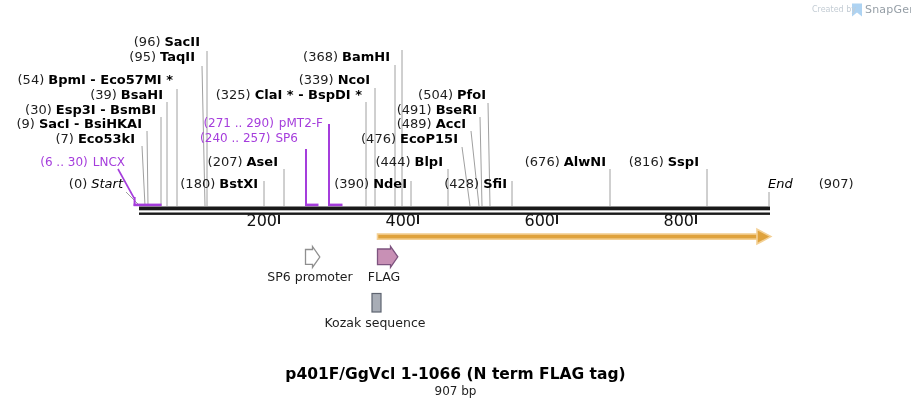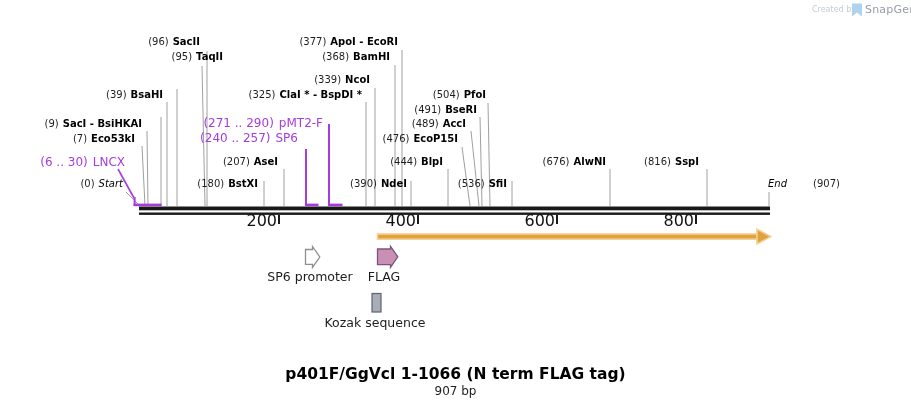--- a/index.html
+++ b/index.html
@@ -1,19 +1,19 @@
 <!DOCTYPE html>
 <html><head>
 <meta charset="utf-8">
 <style>
   html,body{margin:0;padding:0;background:#fff;}
   #canvas{position:relative;width:911px;height:406px;background:#ffffff;overflow:hidden;
           font-family:"DejaVu Sans","Liberation Sans",sans-serif;}
   svg{position:absolute;left:0;top:0;}
-  .elbl{position:absolute;font-size:10px;line-height:14px;white-space:nowrap;color:#1d1d1d;}
+  .elbl{position:absolute;font-size:13px;line-height:14px;white-space:nowrap;color:#1d1d1d;}
   .elbl .p{font-weight:normal;}
   .elbl .n{font-weight:bold;color:#000;margin-left:4px;}
   .plbl{position:absolute;font-size:12px;line-height:14px;white-space:nowrap;color:#a53ddc;}
   .plbl .n{margin-left:5px;}
   .term .n{font-weight:normal;font-style:italic;}
   .term .p2{margin-left:26px;}
   .ruler{position:absolute;font-size:16px;line-height:13px;color:#111;}
   .flbl{position:absolute;font-size:12.5px;line-height:14px;color:#1d1d1d;transform:translateX(-50%);white-space:nowrap;}
   .title{position:absolute;left:0;width:911px;text-align:center;font-size:15.5px;font-weight:bold;color:#000;}
   .subtitle{position:absolute;left:0;width:911px;text-align:center;font-size:12px;color:#222;}
@@ -88,37 +88,38 @@
 
     <rect x="372" y="293.5" width="9" height="18.5" fill="#a8adb6" stroke="#5e6470" stroke-width="1.2"></rect>
 
     <path d="M852 3.5 h10 v13 l-5 -4 l-5 4 Z" fill="#aed3f2"></path>
   </svg>
 
   <div class="wm wm-created" style="left:812px;top:5px">Created by</div>
   <div class="wm wm-brand" style="left:865px;top:3px">SnapGene</div>
 
   <div class="elbl" style="right:711px;top:35px"><span class="p">(96)</span><span class="n">SacII</span></div>
-  <div class="elbl" style="right:688px;top:50px"><span class="p">(95)</span><span class="n">TaqII</span></div>
+  <div class="elbl" style="right:716px;top:50px"><span class="p">(95)</span><span class="n">TaqII</span></div>
+  <div class="elbl" style="right:738px;top:73px"><span class="p">(54)</span><span class="n">BpmI - Eco57MI *</span></div>
   <div class="elbl" style="right:748px;top:88px"><span class="p">(39)</span><span class="n">BsaHI</span></div>
+  <div class="elbl" style="right:755px;top:103px"><span class="p">(30)</span><span class="n">Esp3I - BsmBI</span></div>
   <div class="elbl" style="right:769px;top:117px"><span class="p">(9)</span><span class="n">SacI - BsiHKAI</span></div>
   <div class="elbl" style="right:776px;top:132px"><span class="p">(7)</span><span class="n">Eco53kI</span></div>
   <div class="elbl" style="right:653px;top:177px"><span class="p">(180)</span><span class="n">BstXI</span></div>
   <div class="elbl" style="right:633px;top:155px"><span class="p">(207)</span><span class="n">AseI</span></div>
-  <div class="elbl" style="right:513px;top:35px"><span class="p">(377)</span><span class="n">ApoI - EcoRI</span></div>
   <div class="elbl" style="right:521px;top:50px"><span class="p">(368)</span><span class="n">BamHI</span></div>
   <div class="elbl" style="right:541px;top:73px"><span class="p">(339)</span><span class="n">NcoI</span></div>
   <div class="elbl" style="right:549px;top:88px"><span class="p">(325)</span><span class="n">ClaI * - BspDI *</span></div>
   <div class="elbl" style="right:425px;top:88px"><span class="p">(504)</span><span class="n">PfoI</span></div>
   <div class="elbl" style="right:434px;top:103px"><span class="p">(491)</span><span class="n">BseRI</span></div>
   <div class="elbl" style="right:445px;top:117px"><span class="p">(489)</span><span class="n">AccI</span></div>
   <div class="elbl" style="right:453px;top:132px"><span class="p">(476)</span><span class="n">EcoP15I</span></div>
   <div class="elbl" style="right:468px;top:155px"><span class="p">(444)</span><span class="n">BlpI</span></div>
   <div class="elbl" style="right:504px;top:177px"><span class="p">(390)</span><span class="n">NdeI</span></div>
-  <div class="elbl" style="right:404px;top:177px"><span class="p">(536)</span><span class="n">SfiI</span></div>
+  <div class="elbl" style="right:404px;top:177px"><span class="p">(428)</span><span class="n">SfiI</span></div>
   <div class="elbl" style="right:305px;top:155px"><span class="p">(676)</span><span class="n">AlwNI</span></div>
   <div class="elbl" style="right:212px;top:155px"><span class="p">(816)</span><span class="n">SspI</span></div>
 
   <div class="plbl" style="right:588px;top:116px"><span class="p">(271 .. 290)</span><span class="n">pMT2-F</span></div>
   <div class="plbl" style="right:613px;top:131px"><span class="p">(240 .. 257)</span><span class="n">SP6</span></div>
   <div class="plbl" style="right:786px;top:155px"><span class="p">(6 .. 30)</span><span class="n">LNCX</span></div>
 
   <div class="elbl term" style="right:788px;top:177px"><span class="p">(0)</span><span class="n">Start</span></div>
   <div class="elbl term" style="left:768px;top:177px"><span class="n" style="margin-left:0">End</span><span class="p p2">(907)</span></div>
 

